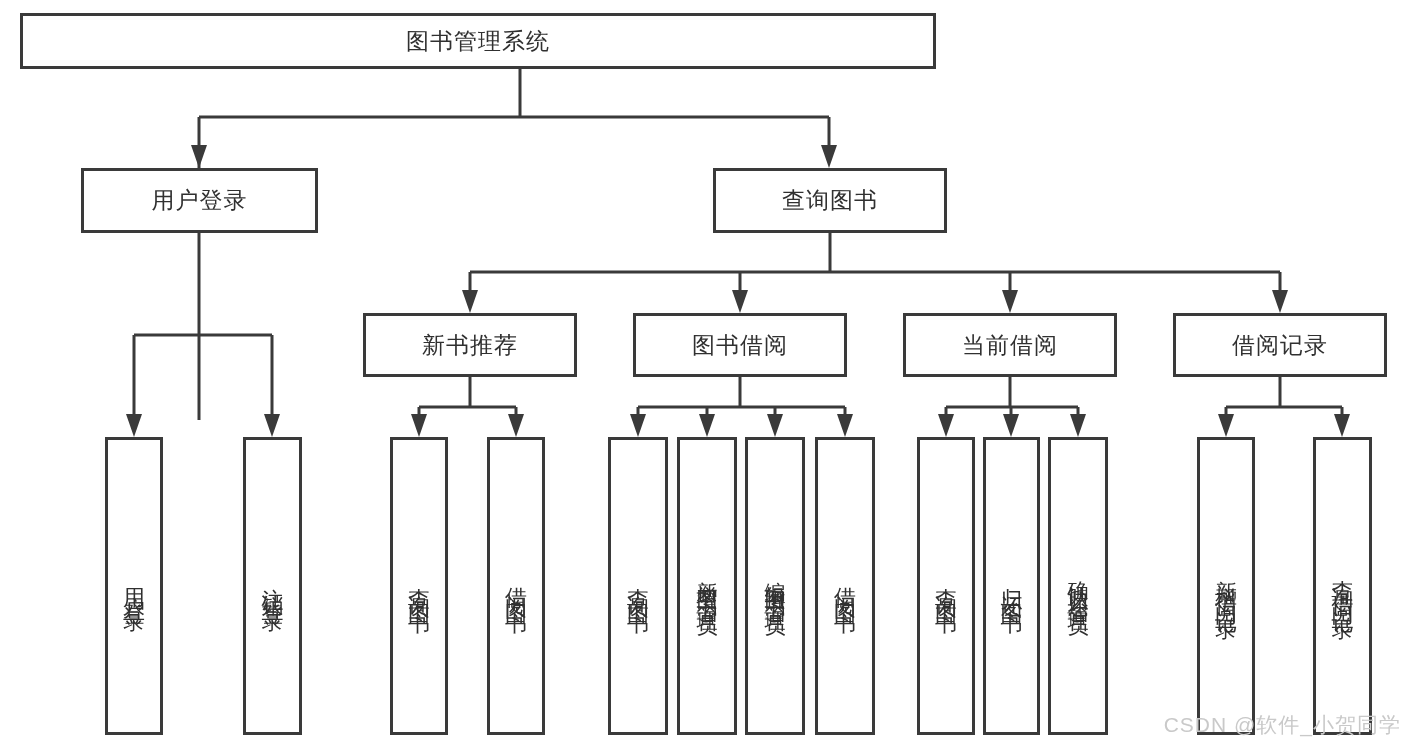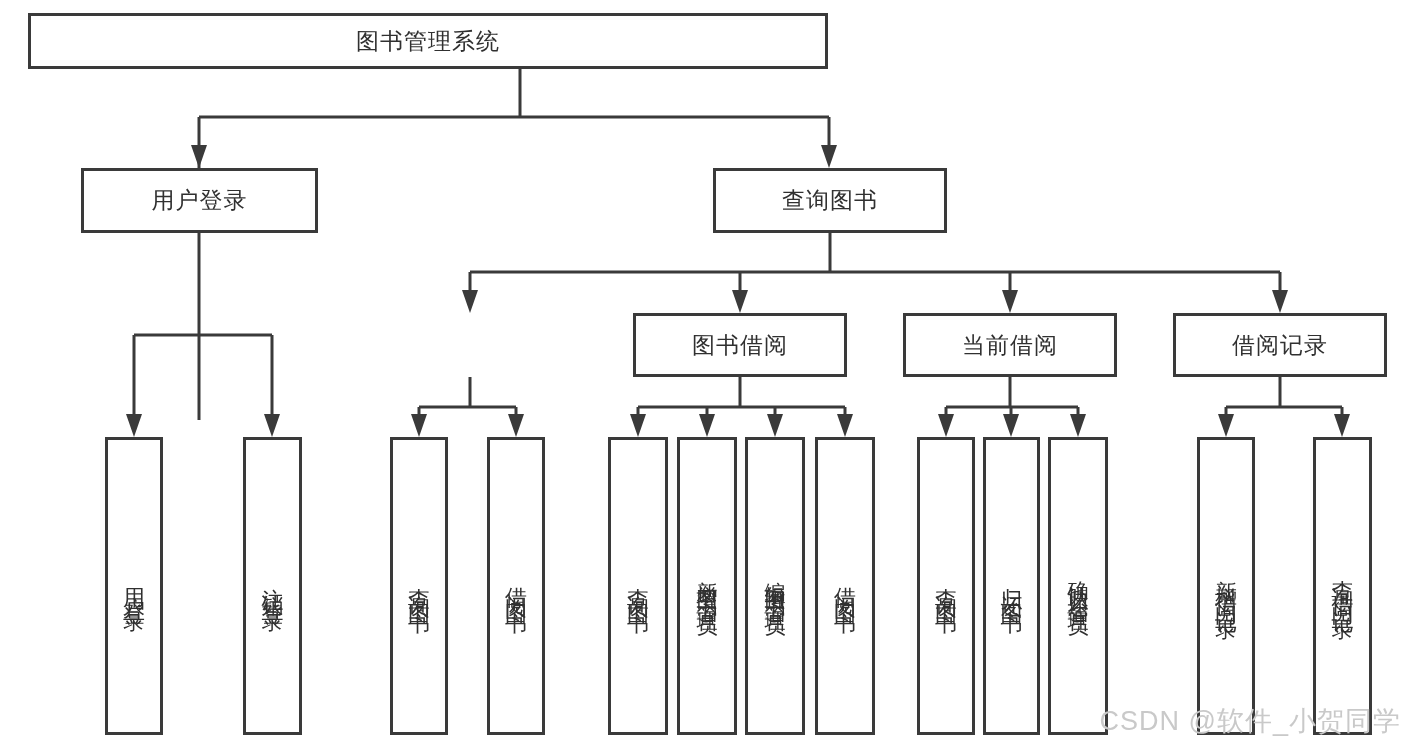--- a/index.html
+++ b/index.html
@@ -23,21 +23,21 @@
   }
   .leaf{top:437px;height:298px;}
   .vlabel{
     writing-mode:vertical-rl;
     font-size:22px;color:#303030;letter-spacing:8px;
     white-space:nowrap;
   }
   .vlabel.tight{font-size:21px;letter-spacing:5px;}
   #watermark{
     position:absolute;right:4px;bottom:8px;
-    font-size:27px;color:#c9c9c9;letter-spacing:1px;
+    font-size:21px;color:#c9c9c9;letter-spacing:1px;
     white-space:nowrap;z-index:5;
   }
 </style>
 </head>
 <body>
 
 <div id="canvas">
 
   <svg id="connectors" viewBox="0 0 1405 747" xmlns="http://www.w3.org/2000/svg">
     <g stroke="#3a3a3a" stroke-width="3" fill="none">
@@ -75,31 +75,34 @@
       <polygon points="767,414 783,414 775,437"></polygon>
       <polygon points="837,414 853,414 845,437"></polygon>
       <polygon points="938,414 954,414 946,437"></polygon>
       <polygon points="1003,414 1019,414 1011,437"></polygon>
       <polygon points="1070,414 1086,414 1078,437"></polygon>
       <polygon points="1218,414 1234,414 1226,437"></polygon>
       <polygon points="1334,414 1350,414 1342,437"></polygon>
     </g>
   </svg>
 
-  <div class="node" style="left:28px;top:13px;width:800px;height:56px">
+  <div class="node" style="left:20px;top:13px;width:916px;height:56px">
     <span class="hlabel">图书管理系统</span>
   </div>
 
   <div class="node" style="left:81px;top:168px;width:237px;height:65px">
     <span class="hlabel">用户登录</span>
   </div>
   <div class="node" style="left:713px;top:168px;width:234px;height:65px">
     <span class="hlabel">查询图书</span>
   </div>
 
+  <div class="node" style="left:363px;top:313px;width:214px;height:64px">
+    <span class="hlabel">新书推荐</span>
+  </div>
   <div class="node" style="left:903px;top:313px;width:214px;height:64px">
     <span class="hlabel">当前借阅</span>
   </div>
   <div class="node" style="left:633px;top:313px;width:214px;height:64px">
     <span class="hlabel">图书借阅</span>
   </div>
   <div class="node" style="left:1173px;top:313px;width:214px;height:64px">
     <span class="hlabel">借阅记录</span>
   </div>
 

